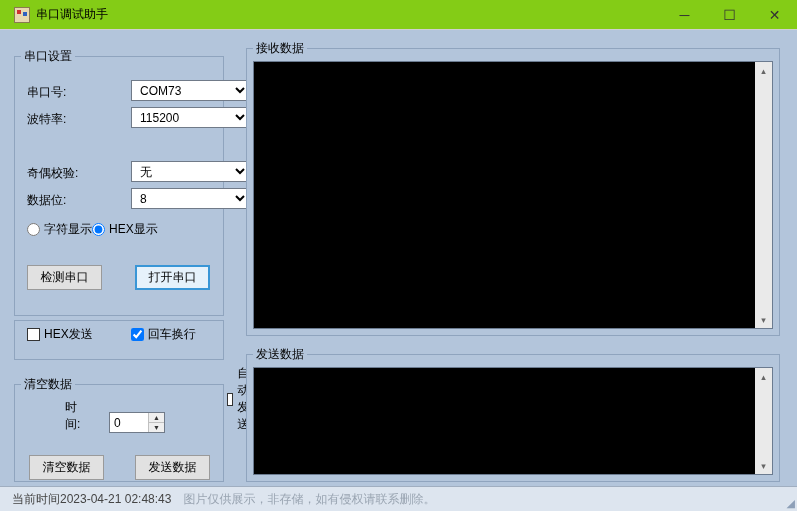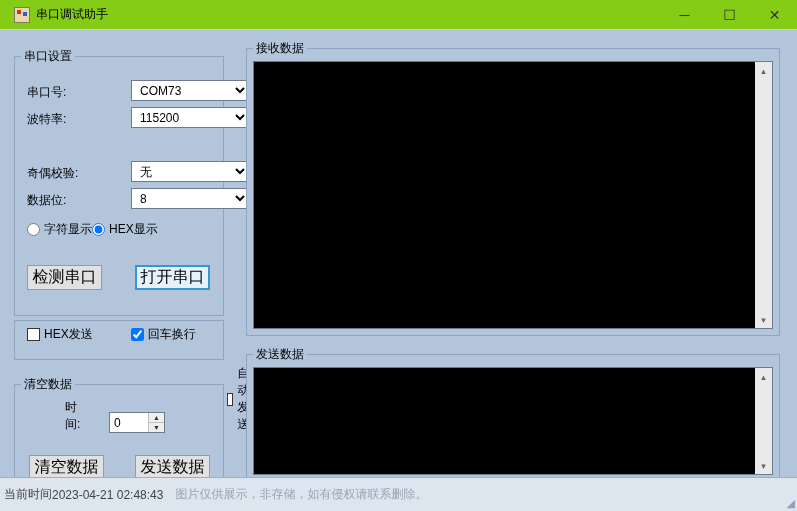--- a/index.html
+++ b/index.html
@@ -99,21 +99,21 @@
     display: flex;
     align-items: center;
     gap: 4px;
   }
   .btn {
     position: absolute;
     height: 25px;
     background: #e1e1e1;
     border: 1px solid #9a9a9a;
     font-family: inherit;
-    font-size: 16px;
+    font-size: 12px;
     cursor: default;
     display: flex;
     align-items: center;
     justify-content: center;
   }
   .btn.focus {
     background: #e6f2fb;
     border: 2px solid #3996d6;
   }
   .spinner {
@@ -165,28 +165,28 @@
   .scrollbar-v .sb-btn {
     height: 17px;
     background: #eaeaea;
     display: flex; align-items: center; justify-content: center;
     font-size: 9px; color: #666;
   }
   .scrollbar-v .sb-track { flex: 1; background: #eaeaea; }
   .statusbar {
     position: absolute;
     left: 0; right: 0; bottom: 0;
-    height: 34px;
+    height: 25px;
     background: #dde5ef;
     border-top: 1px solid #a0aec0;
     font-size: 12px;
     color: #444;
     display: flex;
     align-items: center;
-    padding-left: 4px;
+    padding-left: 12px;
   }
   .statusbar .grip {
     position: absolute;
     right: 2px; bottom: 1px;
     font-size: 11px;
     color: #8ea0b8;
   }
   .fade {
     color: #9aa5b2;
     margin-left: 12px;

